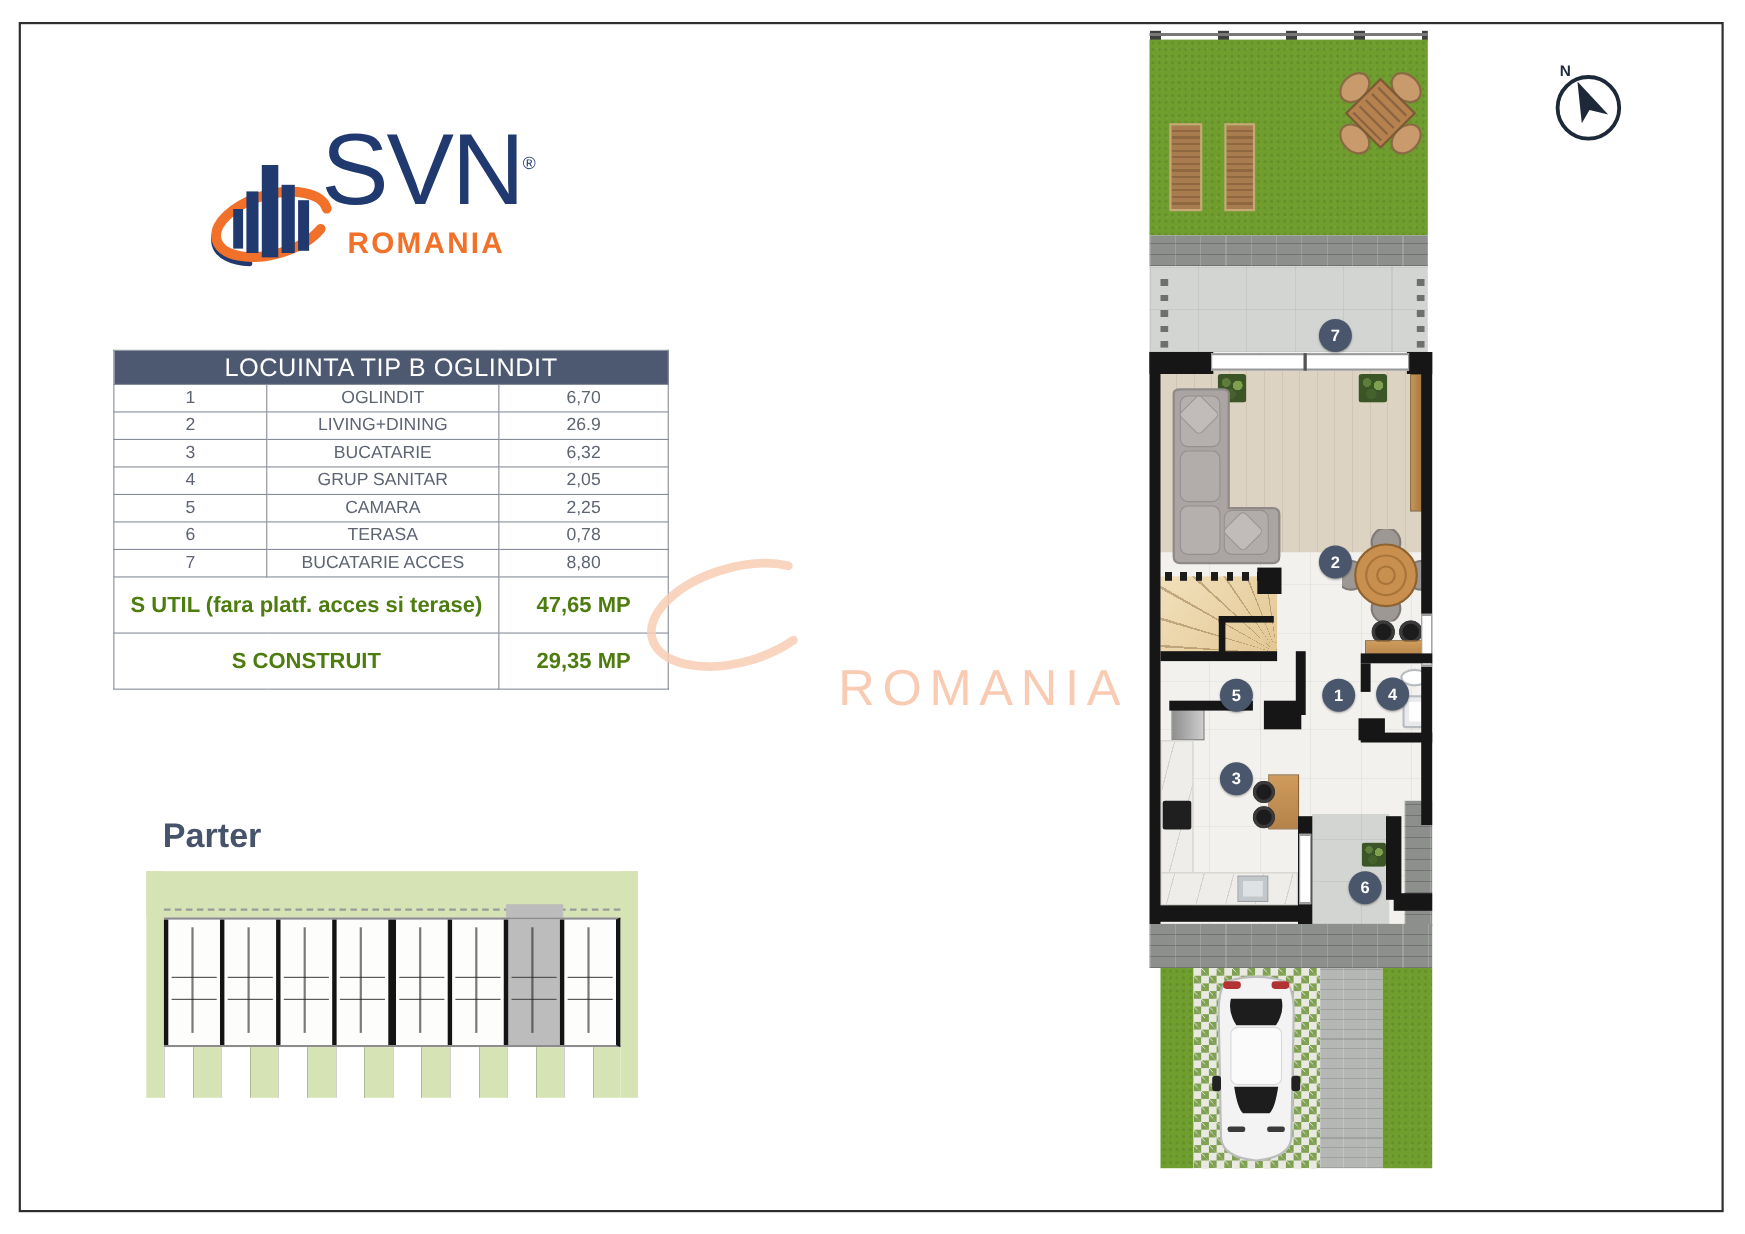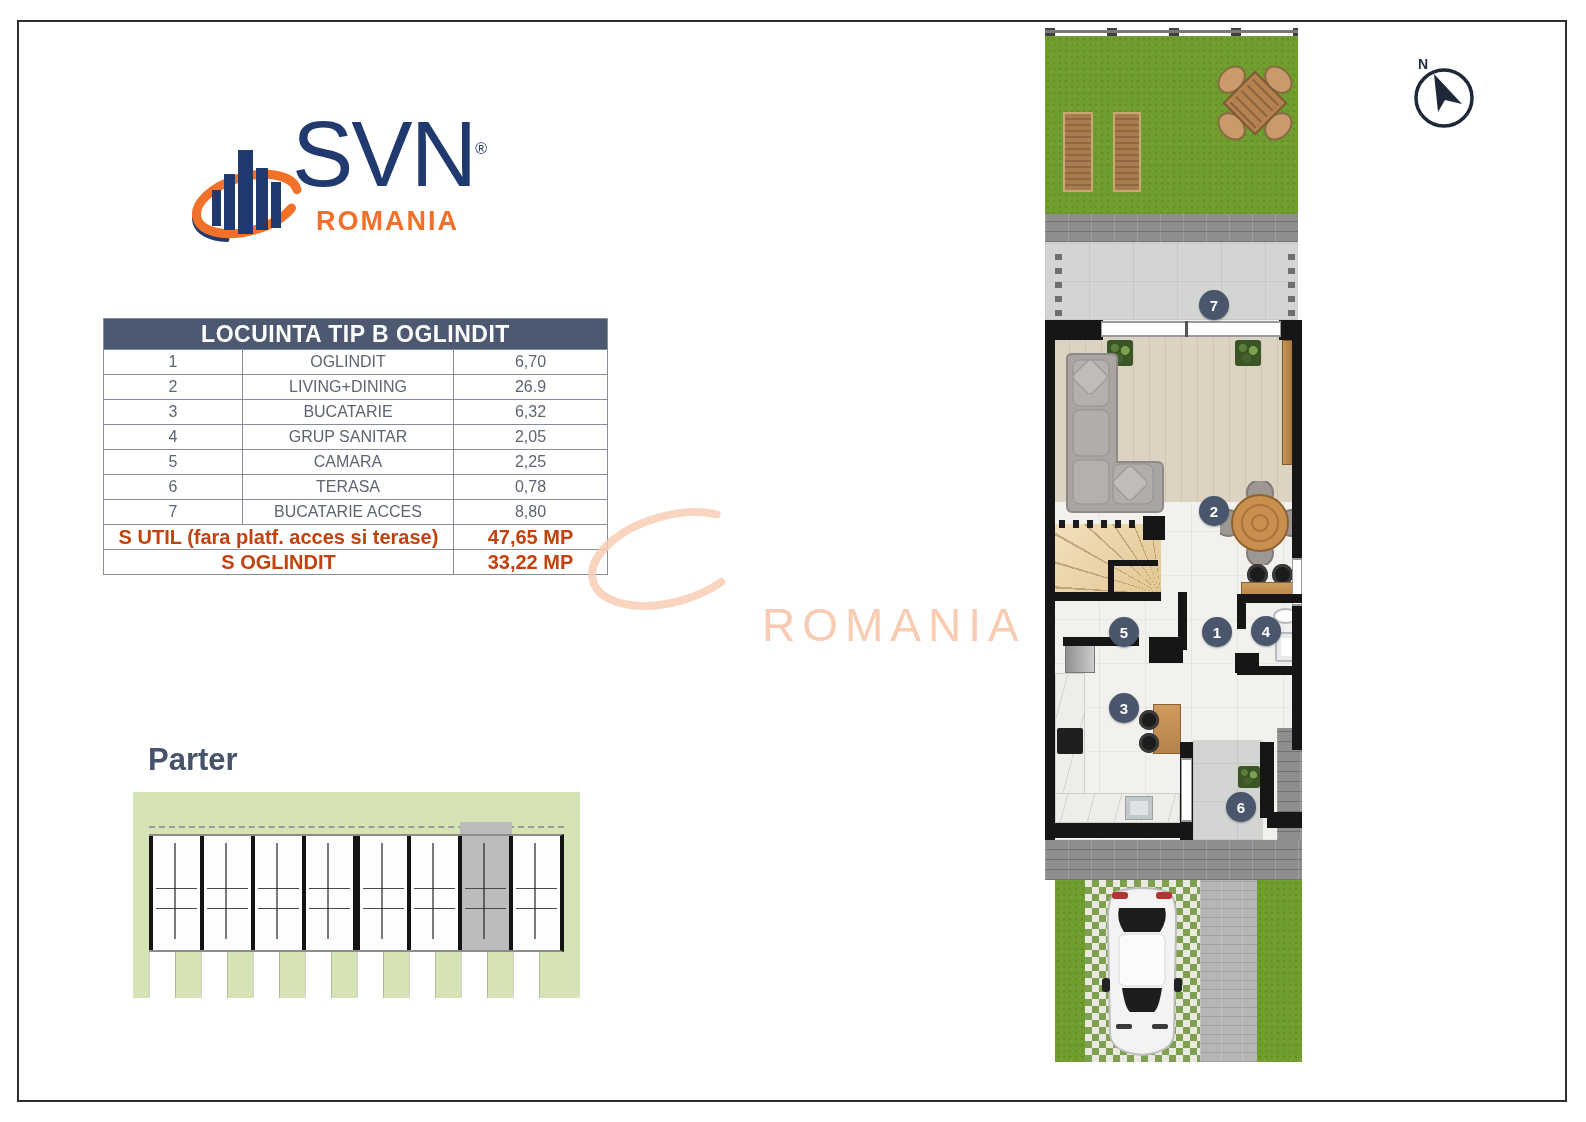--- a/index.html
+++ b/index.html
@@ -15,24 +15,24 @@
   .logo .brand{position:absolute;left:102px;top:-4px;font-size:92px;font-weight:normal;
                color:#203a70;letter-spacing:-2px;line-height:1}
   .logo .reg{font-size:16px;vertical-align:super;letter-spacing:0}
   .logo .region{position:absolute;left:126px;top:94px;font-size:27px;font-weight:bold;
                 color:#f2712a;letter-spacing:2px}
 
   
   table.areas{position:absolute;left:103px;top:318px;width:504px;border-collapse:collapse;
               table-layout:fixed;background:#fff}
   table.areas td,table.areas th{border:1px solid #878d98;text-align:center;vertical-align:middle;padding:0}
-  td.ttl{background:#4d5971;color:#fff;font-size:23px;font-weight:bold;height:31px;letter-spacing:.5px}
+  td.ttl{background:#4d5971;color:#fff;font-size:23px;font-weight:normal;height:31px;letter-spacing:.5px}
   tr.heads th{height:66px;font-size:20px;color:#3c4759;font-weight:bold;line-height:1.2}
   tbody td{height:25px;font-size:16px;color:#5d6472}
-  tr.sum td{height:25px;font-weight:bold;font-size:20px;color:#c2410c}
+  tr.sum td{height:51px;font-weight:bold;font-size:20px;color:#4d7c0f}
 
   
   .wm-text{position:absolute;left:762px;top:598px;font-size:46px;color:#f8cbb2;
            letter-spacing:7px;font-weight:400}
   .wm-swoosh{position:absolute;left:583px;top:502px}
 
   
   .parter{position:absolute;left:148px;top:742px;font-size:31px;font-weight:bold;color:#47536b}
   .siteplan{position:absolute;left:133px;top:786px;width:447px;height:220px;background:#fff}
   .sp-green{background:#d6e4b5}
@@ -176,22 +176,22 @@
         <tr>
           <td>7</td>
           <td>BUCATARIE ACCES</td>
           <td>8,80</td>
         </tr>
         <tr class="sum">
           <td colspan="2">S UTIL (fara platf. acces si terase)</td>
           <td>47,65 MP</td>
         </tr>
         <tr class="sum">
-          <td colspan="2">S OGLINDIT</td>
-          <td>33,22 MP</td>
+          <td colspan="2">S CONSTRUIT</td>
+          <td>29,35 MP</td>
         </tr>
       </tbody>
   </table>
 
   <svg class="wm-swoosh" width="175" height="115" viewBox="0 0 175 115">
     <ellipse cx="87" cy="57" rx="80" ry="43" fill="none" stroke="#f8cdb4" stroke-width="8" stroke-dasharray="300 90" stroke-dashoffset="-55" stroke-linecap="round" transform="rotate(-16 87 57)" opacity="0.85"></ellipse>
   </svg>
   <div class="wm-text">ROMANIA</div>
 
   <div class="parter">Parter</div>

